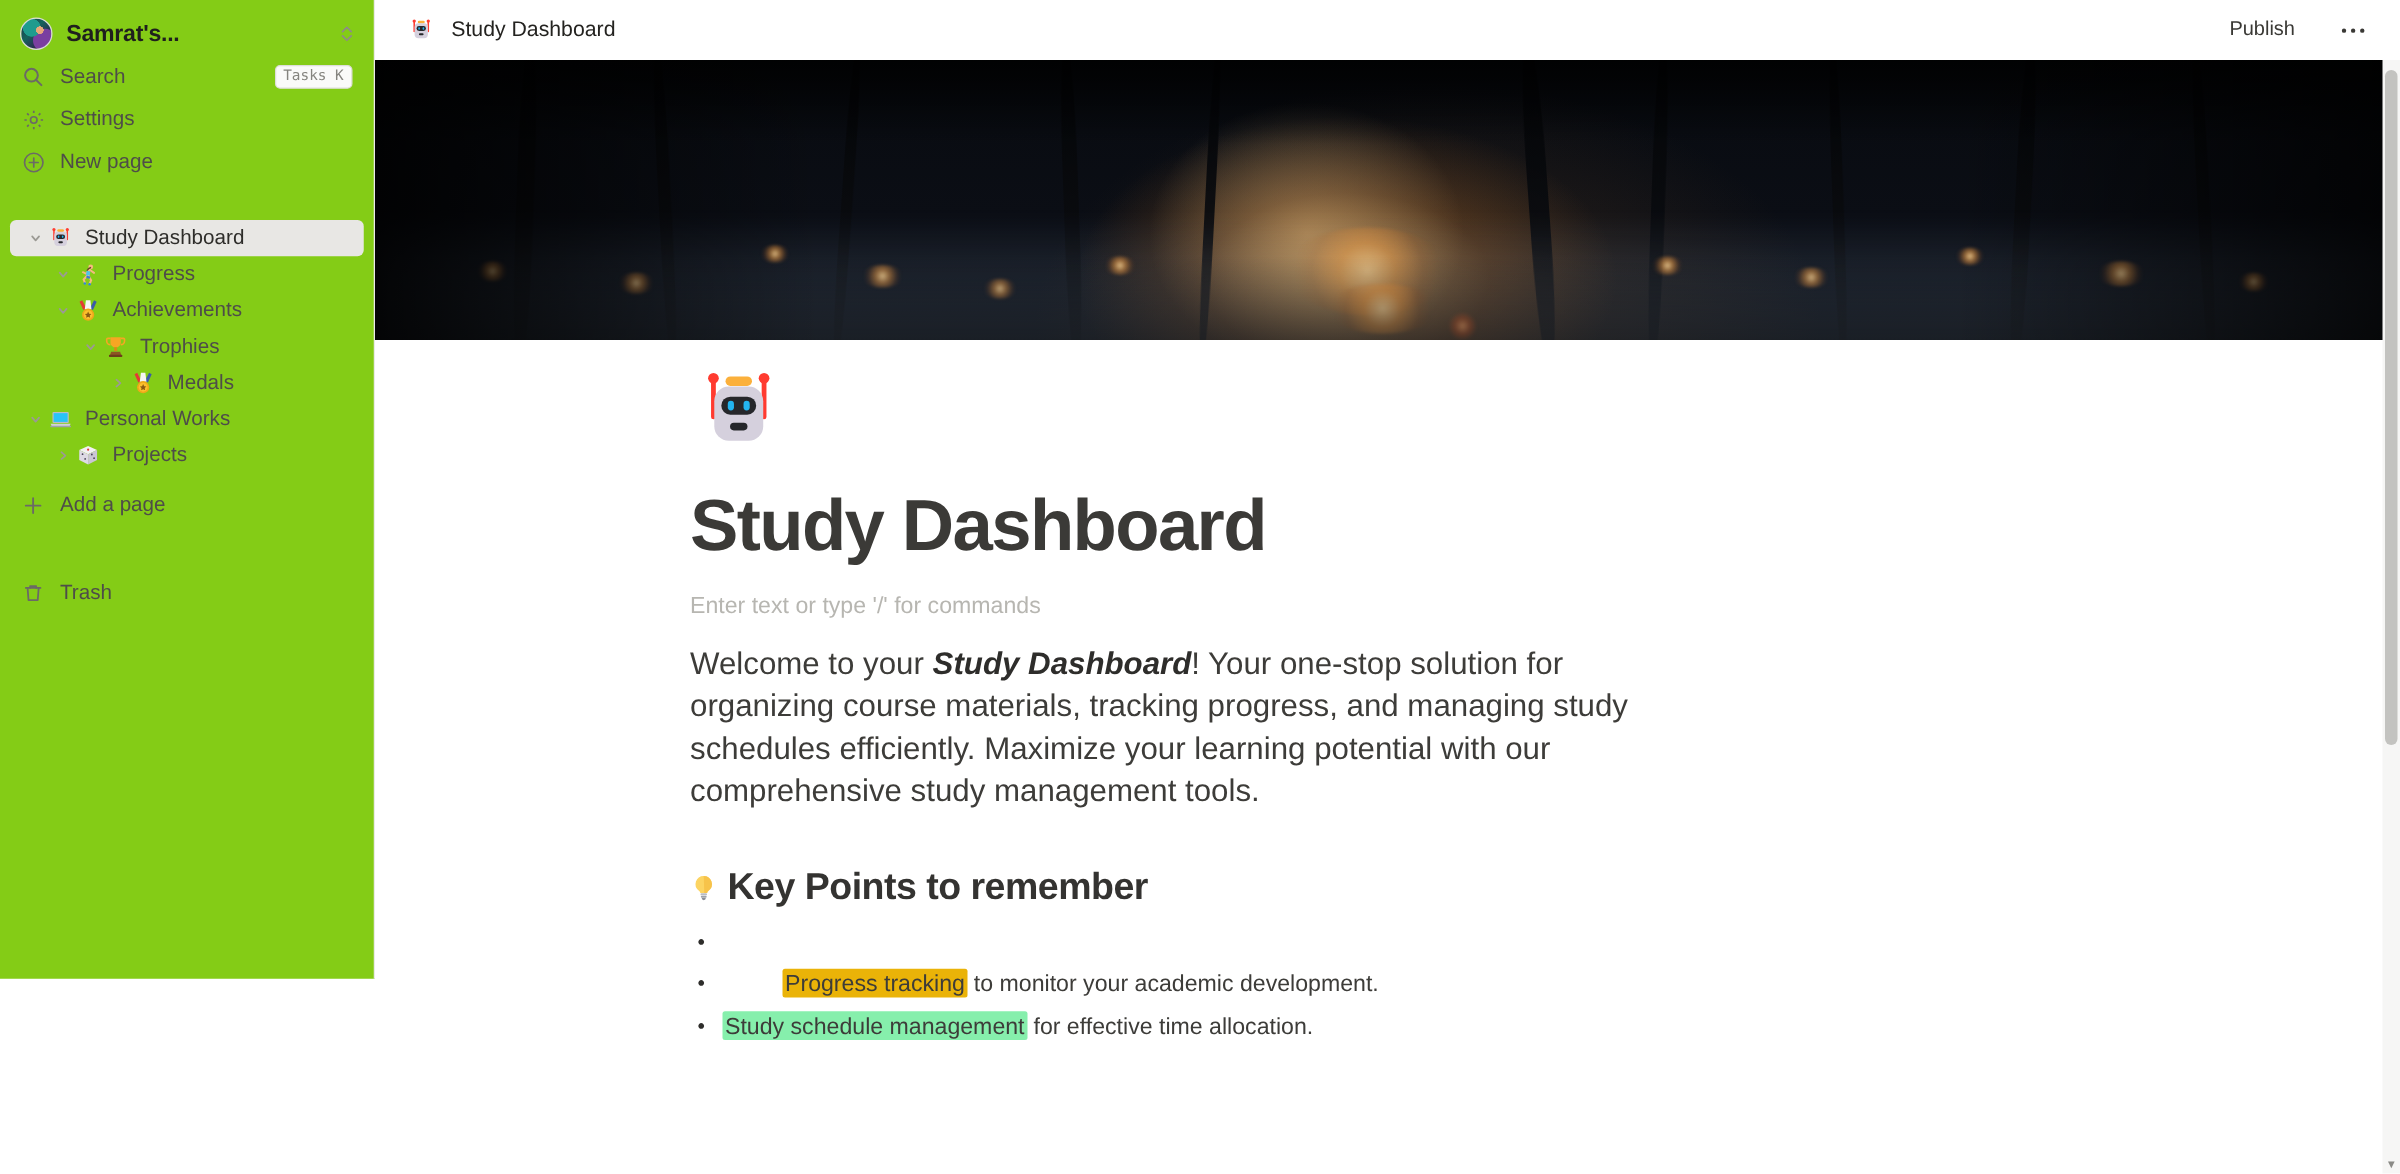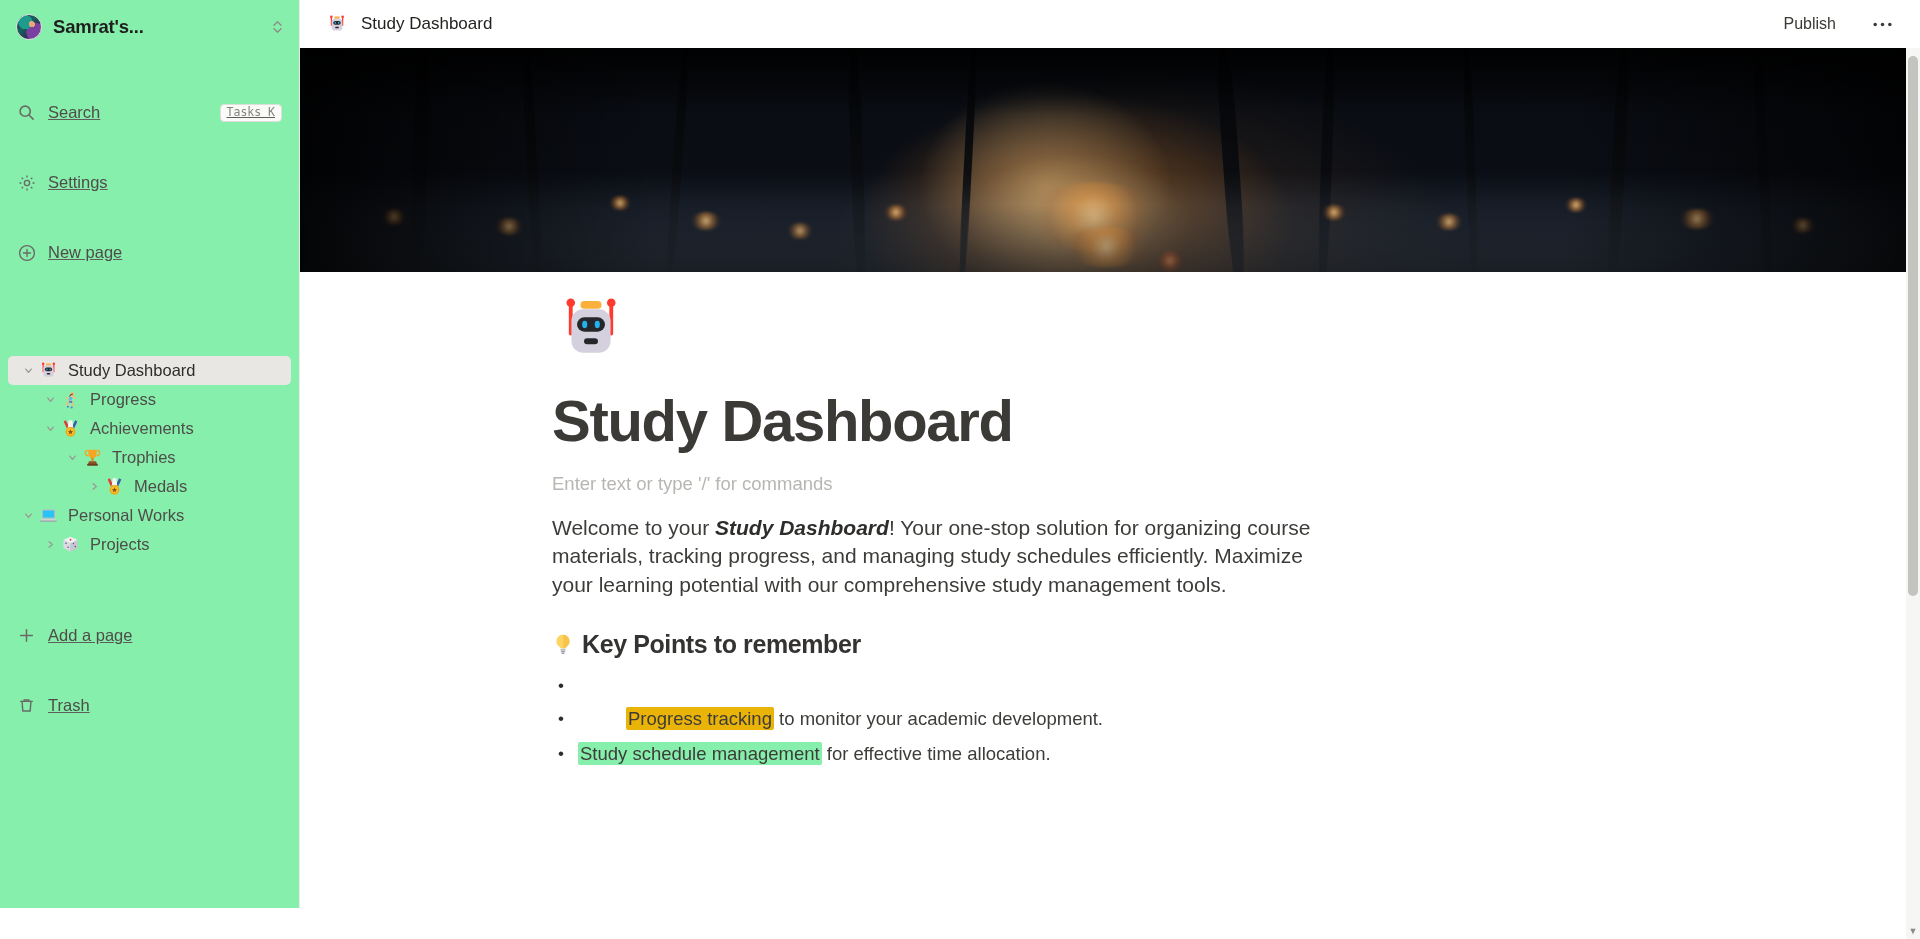--- a/index.html
+++ b/index.html
@@ -15,28 +15,27 @@
   #app {
     display: flex;
     width: 1920px;
     height: 939px;
     position: relative;
   }
 
   
   .sidebar {
     width: 300px;
-    height: 908px;
-    background: #86efac;
+    height: 783px;
+    background: #84cc16;
     border-right: 1px solid #eaeae8;
     display: flex;
     flex-direction: column;
     padding-top: 6px;
     flex: 0 0 300px;
-    gap: 36px;
   }
 
   .ws-row {
     display: flex;
     align-items: center;
     height: 38px;
     margin: 2px 8px 6px 8px;
     padding: 0 8px;
     border-radius: 5px;
     cursor: pointer;
@@ -68,28 +67,27 @@
     margin-left: auto;
     color: #8d8d86;
     display: flex;
     flex-direction: column;
     line-height: 6px;
     font-size: 10px;
   }
 
   .nav-row {
     display: flex;
-    align-items: flex-end;
+    align-items: flex-start;
     height: 34px;
     margin: 0 8px;
     padding: 0 9px;
     border-radius: 5px;
     cursor: pointer;
     color: #5f5e5a;
-    text-decoration: underline;
   }
   .nav-label {
     margin-left: 12px;
     font-size: 16.5px;
     color: #4e4d49;
   }
   .nav-ico {
     width: 19px; height: 19px;
     flex: 0 0 19px;
     display: flex; align-items: center; justify-content: center;
@@ -295,31 +293,31 @@
     letter-spacing: -0.7px;
     display: flex;
     align-items: center;
     gap: 10px;
     cursor: text;
   }
   .h2 .h-emoji { font-size: 30px; line-height: 1; display:flex; }
 
   .para {
     margin-top: 19px;
-    font-size: 21px;
+    font-size: 25px;
     line-height: 1.37;
     color: #3d3c39;
     max-width: 795px;
     cursor: text;
   }
   .para b { font-weight: 700; font-style: italic; color: #2e2d2b; }
 
   .h3 {
-    margin-top: 30px;
-    font-size: 25px;
+    margin-top: 42px;
+    font-size: 30px;
     font-weight: 700;
     color: #343331;
     letter-spacing: -0.4px;
     display: flex;
     align-items: center;
     gap: 8px;
     cursor: text;
   }
   .h3 .h-emoji { font-size: 22px; line-height: 1; display:flex; }
 

